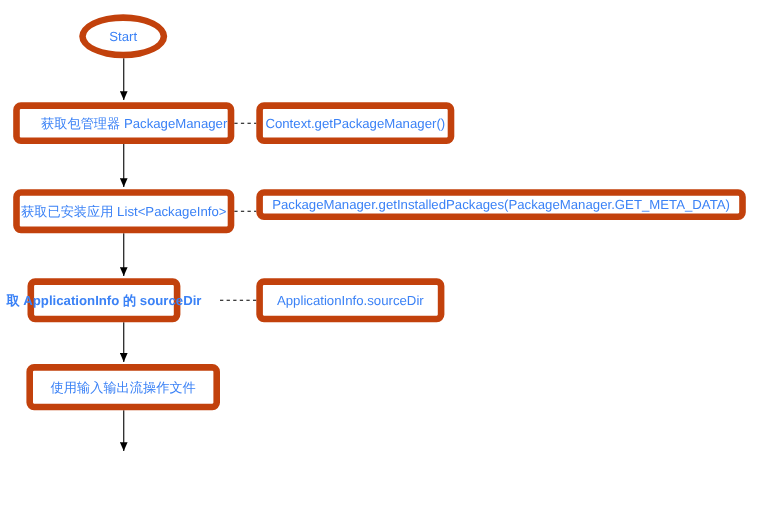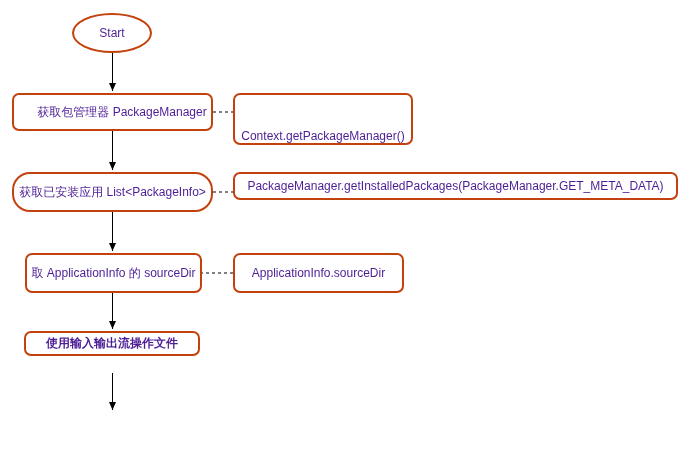--- a/index.html
+++ b/index.html
@@ -19,39 +19,39 @@
     position: absolute;
     left: 0; top: 0;
     width: 690px; height: 465px;
   }
   .node {
     position: absolute;
     display: flex;
     align-items: center;
     justify-content: center;
     box-sizing: border-box;
-    border: 2px solid #c2410c;
+    border: 6px solid #c2410c;
     background: #ffffff;
-    color: #4c1d95;
+    color: #3b82f6;
     font-size: 12px;
     line-height: 1.2;
     white-space: nowrap;
     text-align: center;
   }
   .rect    { border-radius: 7px; }
   .ellipse { border-radius: 50%; }
 
   .n-start { left: 72px;  top: 13px;  width: 80px;  height: 40px; }
   .n-step1 { left: 12px;  top: 93px;  width: 201px; height: 38px; padding-left: 19px; }
-  .n-note1 { left: 233px; top: 93px;  width: 180px; height: 52px; align-items: flex-end; }
-  .n-step2 { left: 12px;  top: 172px; width: 201px; height: 40px; border-radius: 18px; }
+  .n-note1 { left: 233px; top: 93px;  width: 180px; height: 38px; }
+  .n-step2 { left: 12px;  top: 172px; width: 201px; height: 40px; }
   .n-note2 { left: 233px; top: 172px; width: 445px; height: 28px; }
-  .n-step3 { left: 25px;  top: 253px; width: 177px; height: 40px; }
+  .n-step3 { left: 25px;  top: 253px; width: 139px; height: 40px; font-weight: bold; }
   .n-note3 { left: 233px; top: 253px; width: 171px; height: 40px; }
-  .n-step4 { left: 24px;  top: 331px; width: 176px; height: 25px; font-weight: bold; }
+  .n-step4 { left: 24px;  top: 331px; width: 176px; height: 42px; }
   .n-end   { left: 72px;  top: 412px; width: 80px;  height: 38px; }
 
   .edge       { stroke: #000000; stroke-width: 1; fill: none; }
   .edge-dash  { stroke-dasharray: 3,3; }
 </style>
 </head>
 <body>
 
 <div class="canvas">
 

